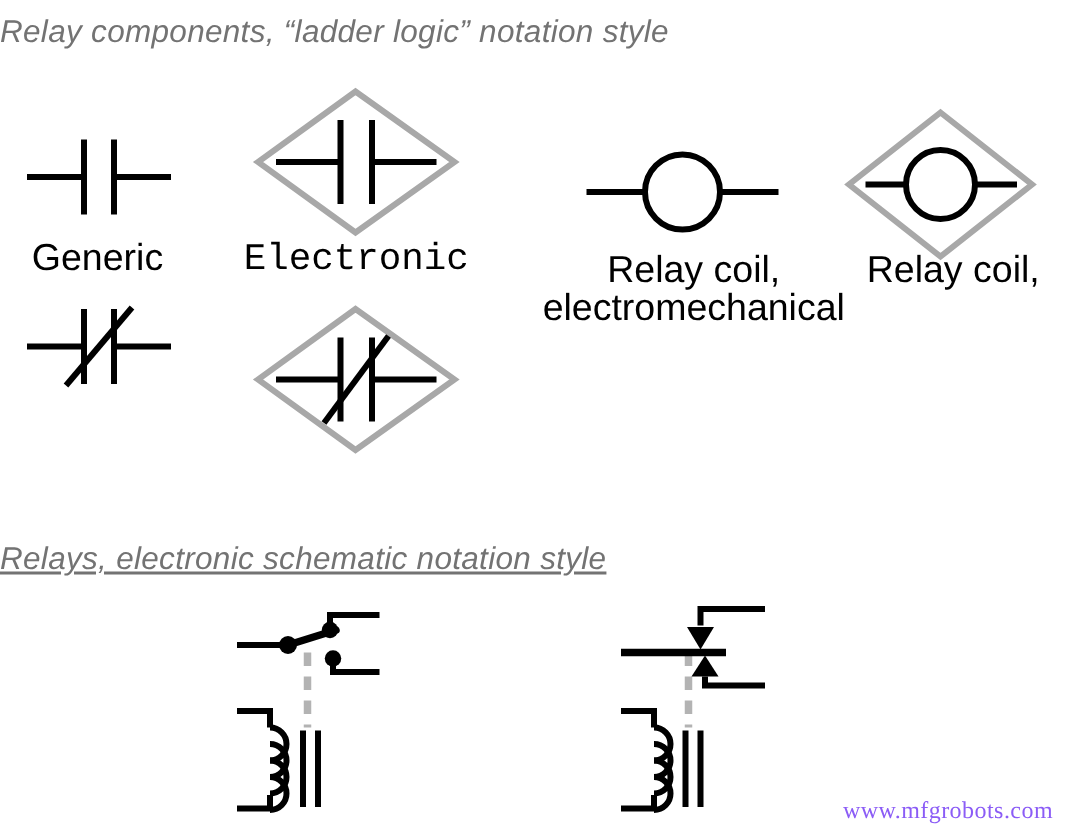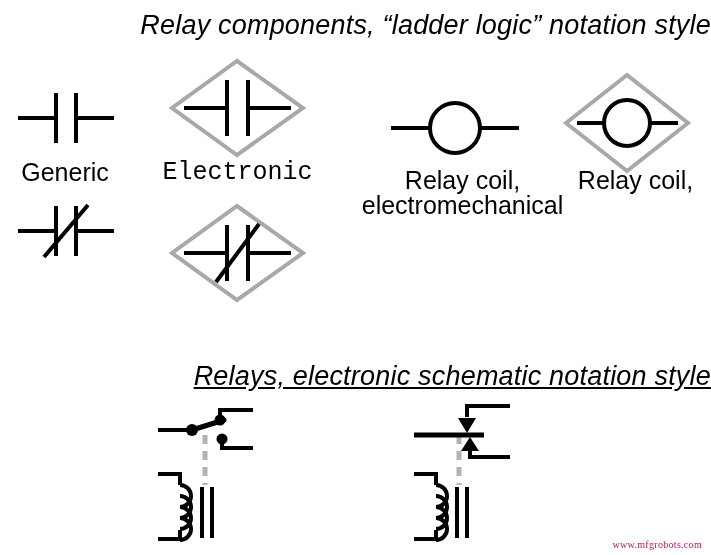--- a/index.html
+++ b/index.html
@@ -19,25 +19,25 @@
   .canvas {
     position: absolute;
     left: 0;
     top: 0;
     width: 711px;
     height: 555px;
   }
   .heading {
     position: absolute;
     width: 100%;
-    text-align: right;
+    text-align: left;
     font-style: italic;
-    font-size: 27px;
+    font-size: 21px;
     letter-spacing: 0.2px;
-    color: #000000;
+    color: #737373;
     white-space: nowrap;
   }
   #heading-ladder { top: 10px; }
   #heading-schematic { top: 361px; text-decoration: underline; }
 
   .caption {
     position: absolute;
     text-align: center;
     font-size: 25px;
     line-height: 25px;
@@ -59,22 +59,22 @@
   #sym-coil-em    { left: 385px; top: 95px; }
   #sym-coil-el    { left: 560px; top: 68px; }
   #sym-relay-left { left: 140px; top: 393px; }
   #sym-relay-right{ left: 400px; top: 393px; }
 
   .watermark {
     position: absolute;
     right: 9px;
     bottom: 5px;
     font-family: "Liberation Serif", serif;
-    font-size: 10px;
-    color: #be185d;
+    font-size: 16px;
+    color: #8b5cf6;
     letter-spacing: 0.3px;
     white-space: nowrap;
   }
 </style>
 </head>
 <body>
 
 <div class="canvas">
 
   <div class="heading" id="heading-ladder">Relay components, “ladder logic” notation style</div>

